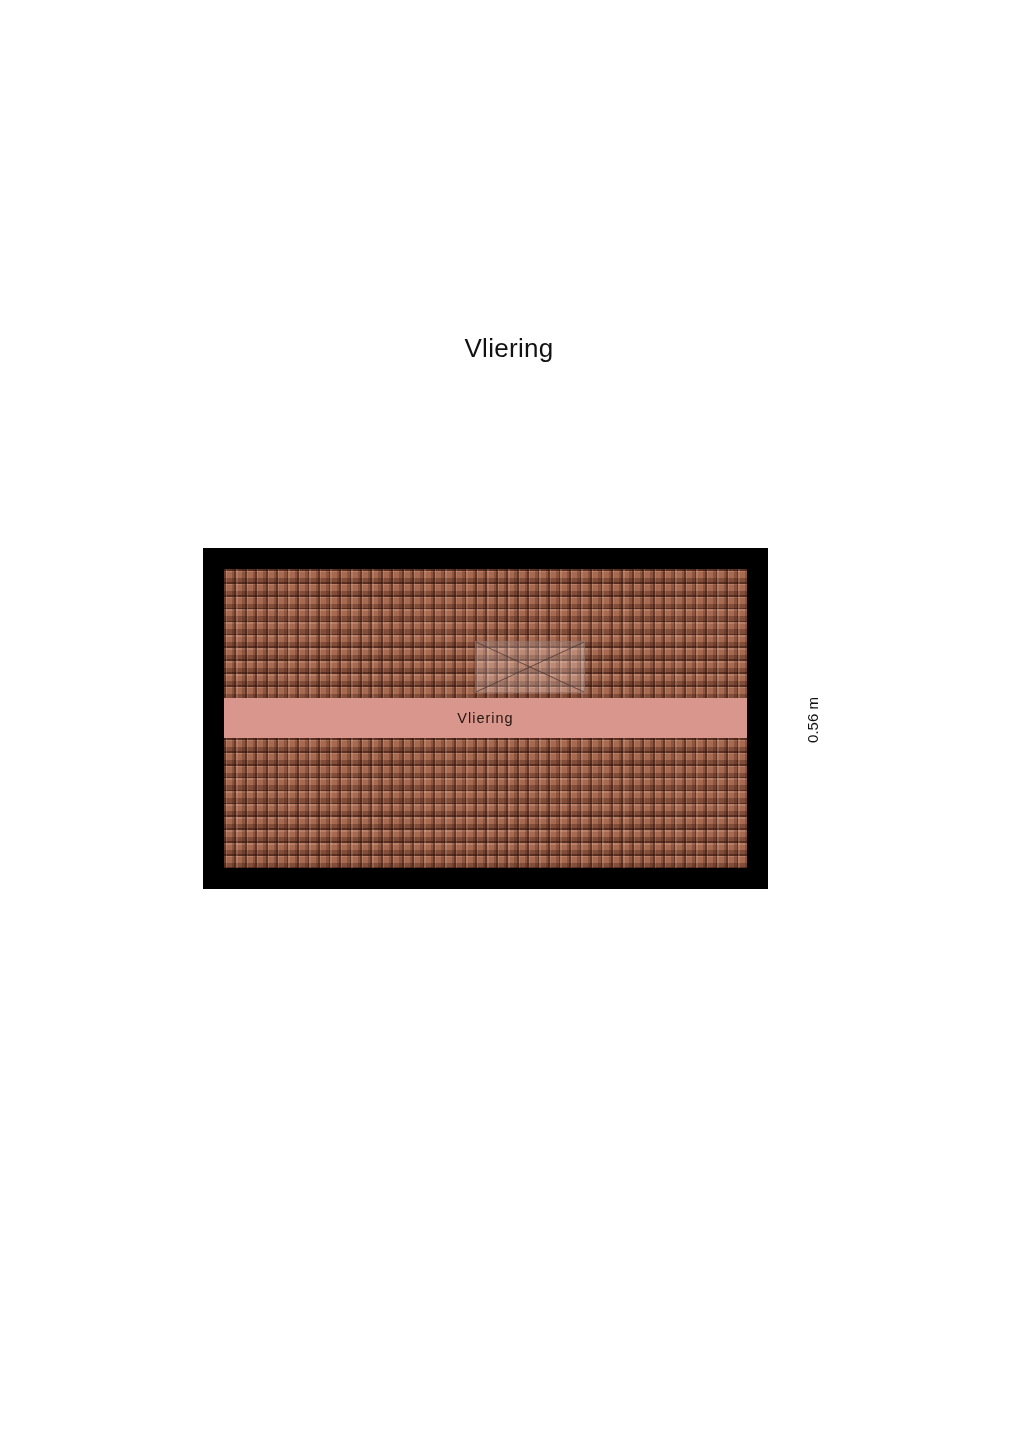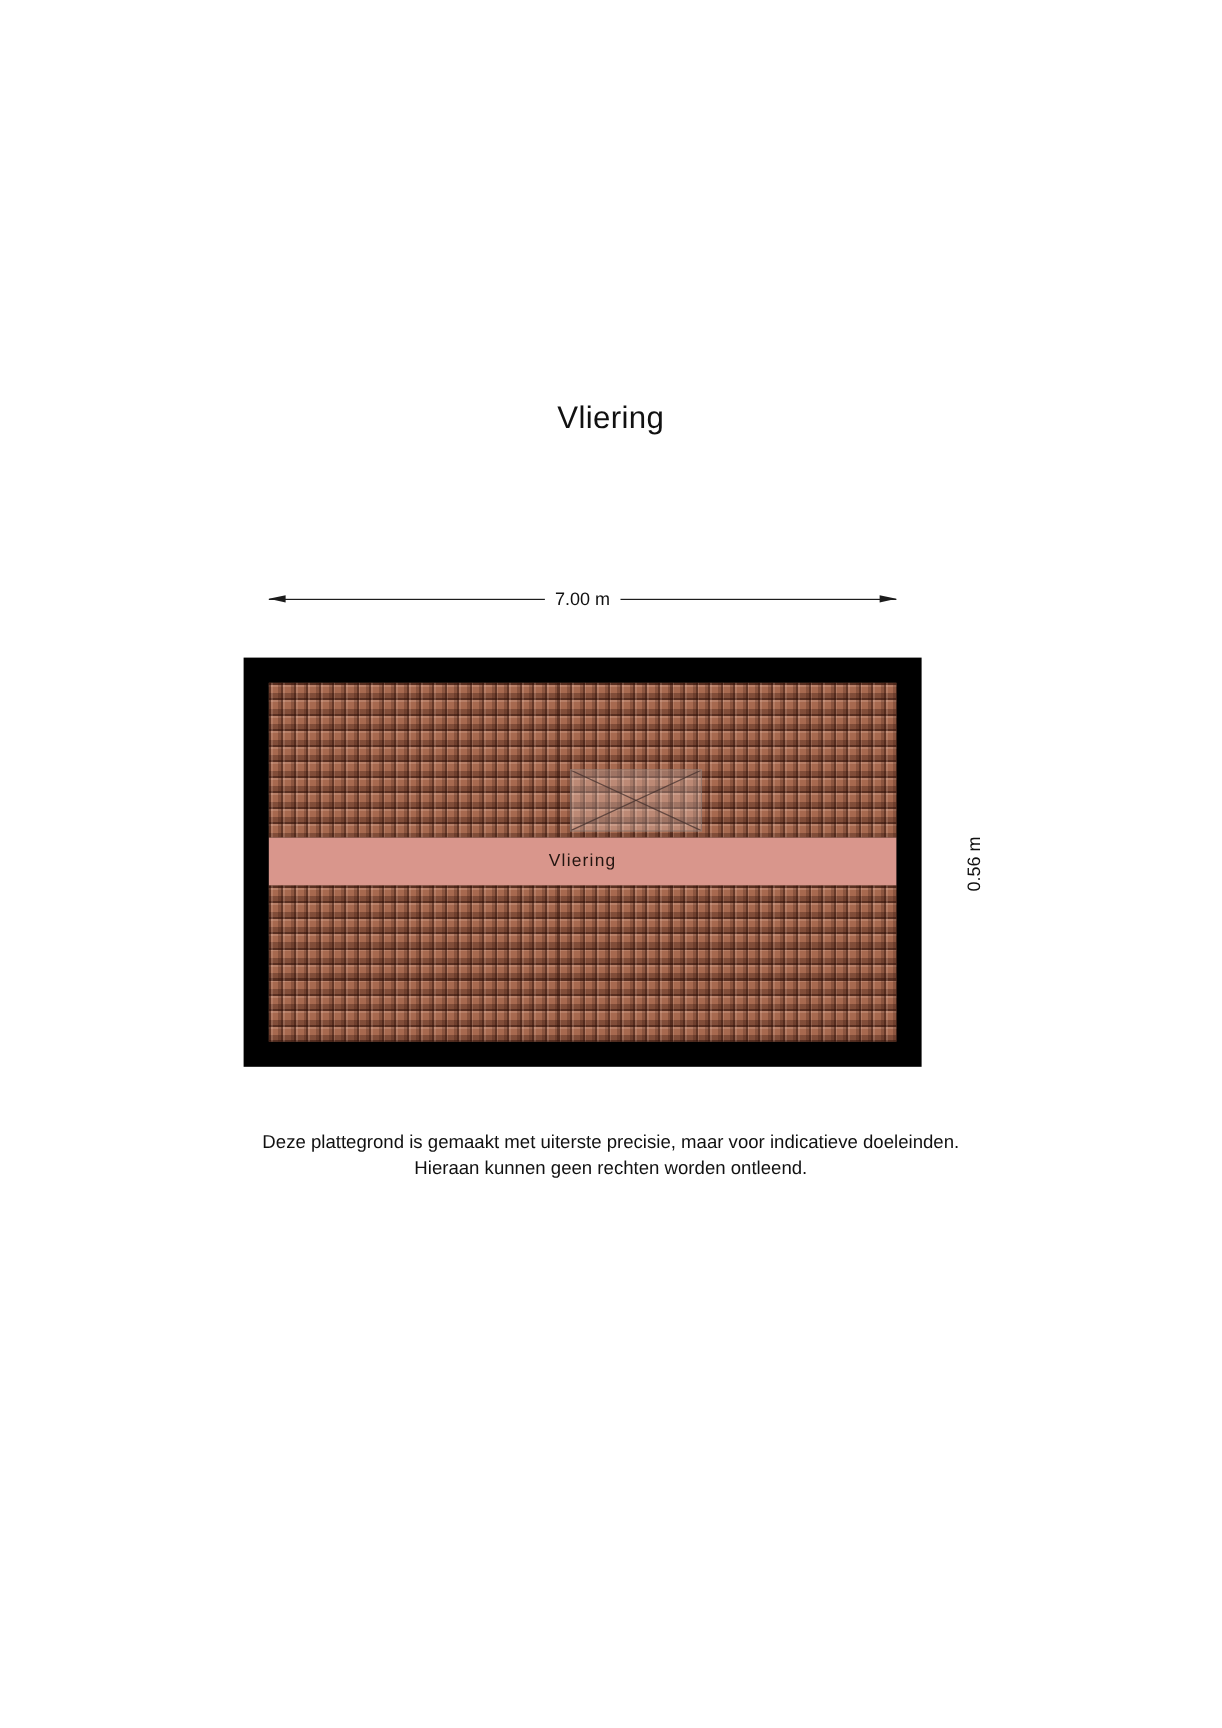--- a/index.html
+++ b/index.html
@@ -155,44 +155,34 @@
     color: #111111;
   }
 </style>
 </head>
 <body>
 
 <div class="page">
 
   <div class="page-title">Vliering</div>
 
-  <div class="h-dim">
-    <span class="arrowhead left"></span>
-    <span class="dim-line"></span>
-    <span class="arrowhead right"></span>
-    <span class="dim-label">7.00 m</span>
-  </div>
 
   <div class="plan">
     <div class="tiles tiles-top"></div>
 
     <div class="vliering-band">
       <span class="room-label">Vliering</span>
     </div>
 
     <div class="tiles tiles-bottom"></div>
 
     <div class="skylight">
       <svg viewBox="0 0 110 52" preserveAspectRatio="none">
         <line x1="0" y1="0" x2="110" y2="52" stroke="rgba(70,50,45,0.75)" stroke-width="1"></line>
         <line x1="110" y1="0" x2="0" y2="52" stroke="rgba(70,50,45,0.75)" stroke-width="1"></line>
       </svg>
     </div>
   </div>
 
   <div class="v-dim">0.56 m</div>
 
-  <div class="disclaimer">
-    <div>Deze plattegrond is gemaakt met uiterste precisie, maar voor indicatieve doeleinden.</div>
-    <div>Hieraan kunnen geen rechten worden ontleend.</div>
-  </div>
 
 </div>
 
 </body></html>

